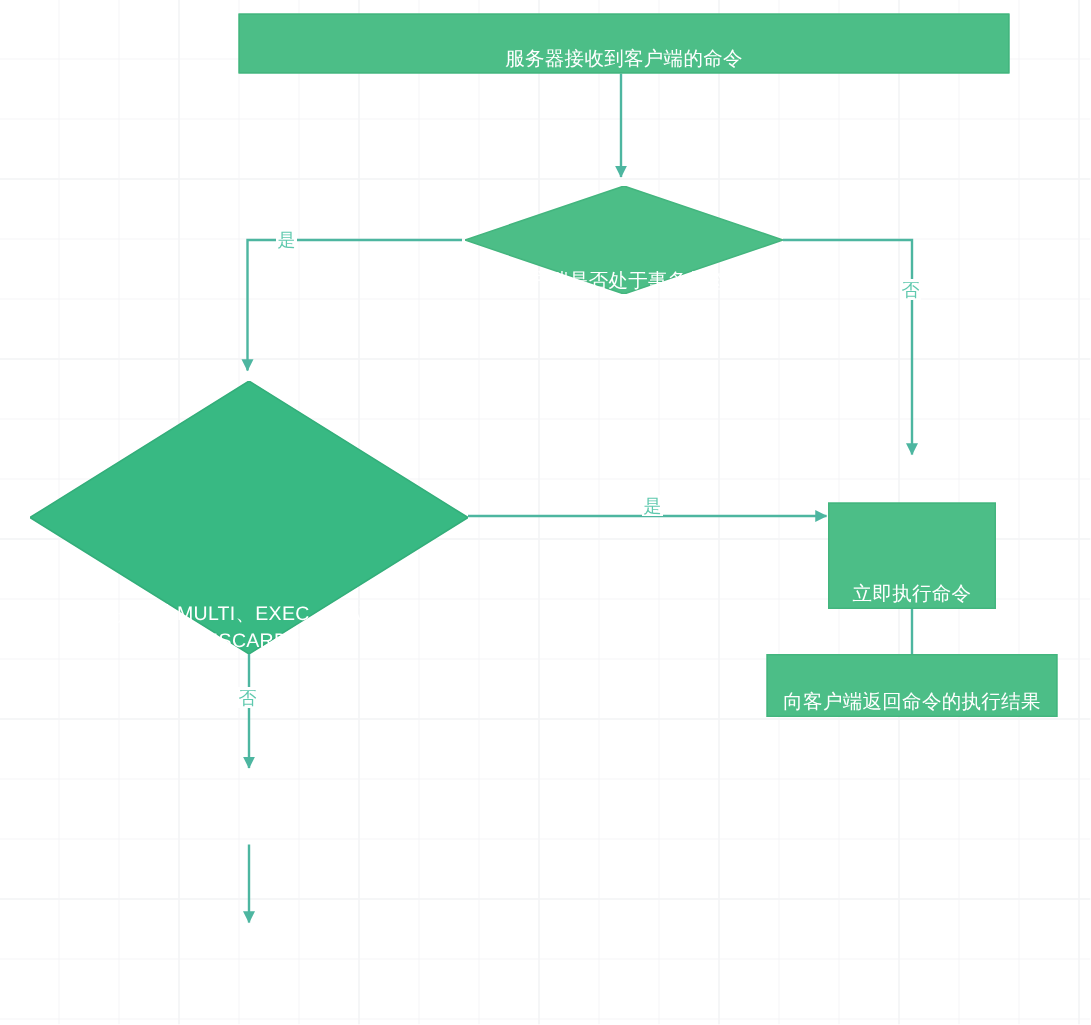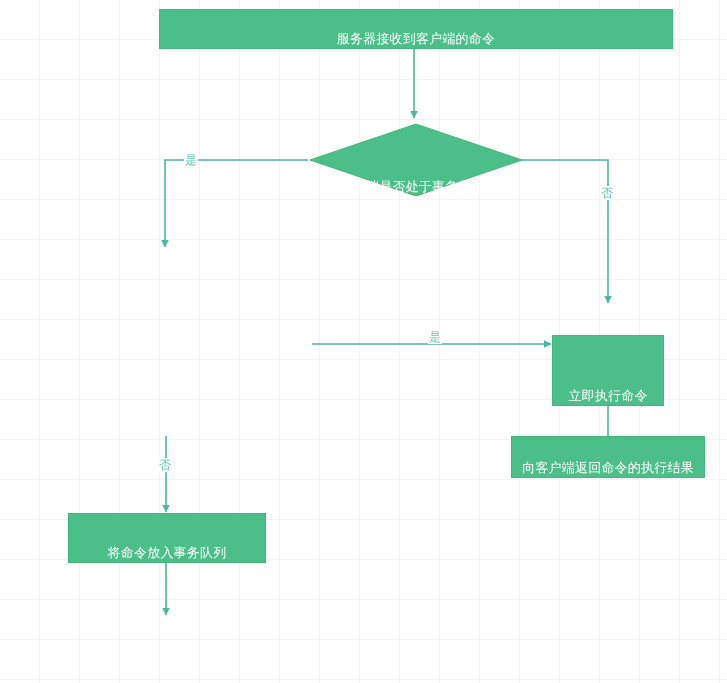--- a/index.html
+++ b/index.html
@@ -122,32 +122,36 @@
     <span class="node-label">服务器接收到客户端的命令</span>
   </div>
 
   <div class="node diamond" style="left:310px; top:124px; width:212px; height:72px;">
     <svg class="diamond-shape" viewBox="0 0 212 72" preserveAspectRatio="none">
       <polygon points="106,0 212,36 106,72 0,36" fill="#4cbe87" stroke="#43b57e" stroke-width="1"></polygon>
     </svg>
     <span class="node-label diamond-text">客户端是否处于事务状态?</span>
   </div>
 
+  <div class="node diamond" style="left:20px; top:254px; width:292px; height:182px;">
+    <svg class="diamond-shape" viewBox="0 0 292 182" preserveAspectRatio="none">
+      <polygon points="146,0 292,91 146,182 0,91" fill="#38b983" stroke="#33ae7a" stroke-width="1"></polygon>
+    </svg>
+    <span class="node-label diamond-text">命令是否为MULTI、EXEC、WATCH、
+DISCARD?</span>
+  </div>
 
   <div class="node rect" style="left:552px; top:312px; width:112px; height:71px;margin-top:23px;">
     <span class="node-label">立即执行命令</span>
   </div>
 
   <div class="node rect" style="left:511px; top:436px; width:194px; height:42px;">
     <span class="node-label">向客户端返回命令的执行结果</span>
   </div>
 
-  <div class="node rect" style="left:68px; top:513px; width:198px; height:50px;">
-    <span class="node-label">将命令放入事务队列</span>
-  </div>
 
 
   <div class="edge-label" style="left:184px; top:153px;">是</div>
 
   <div class="edge-label" style="left:600px; top:186px;">否</div>
 
   <div class="edge-label" style="left:428px; top:330px;">是</div>
 
   <div class="edge-label" style="left:158px; top:458px;">否</div>
 

